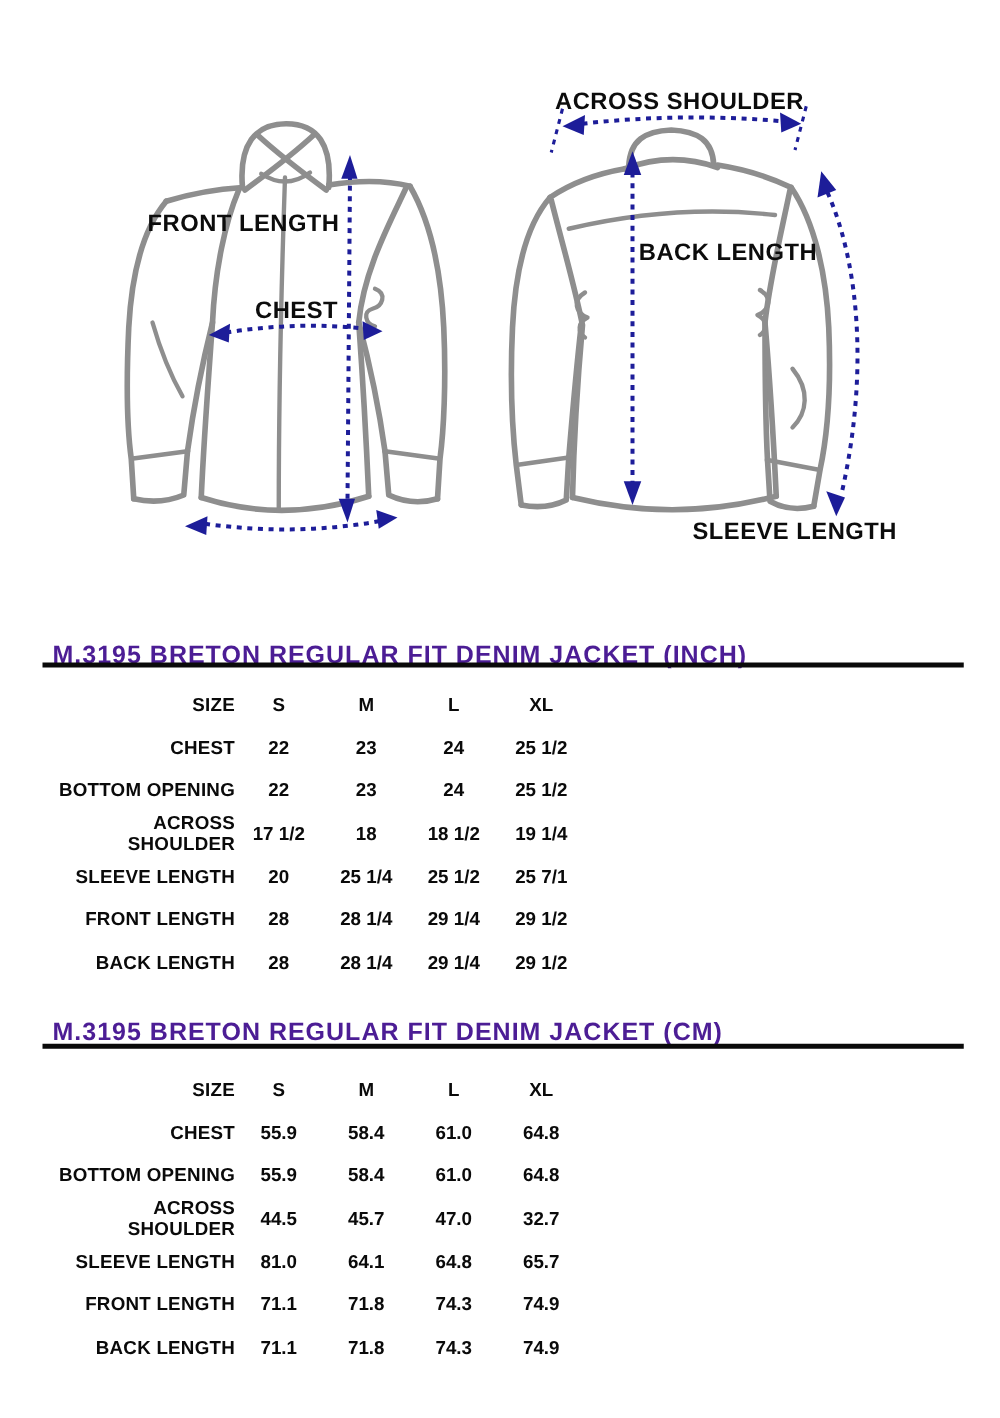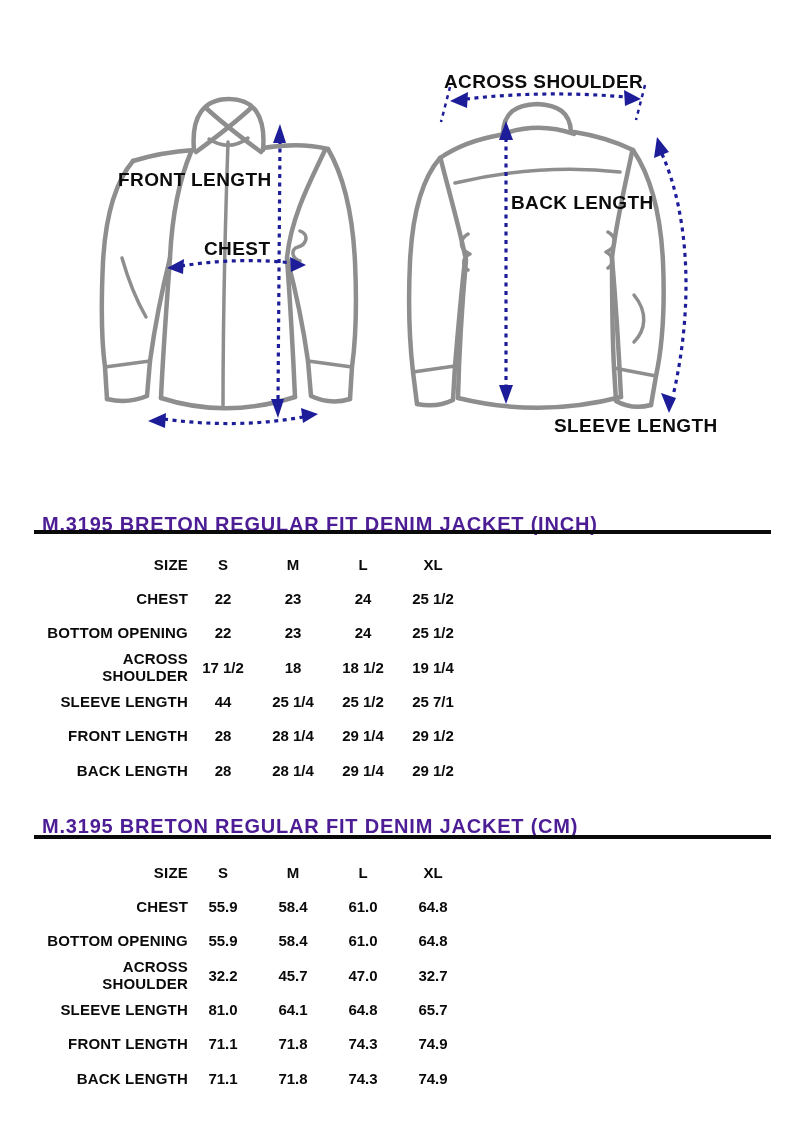--- a/index.html
+++ b/index.html
@@ -166,21 +166,21 @@
       </div>
       <div class="trow">
         <span class="lab">ACROSS SHOULDER</span>
         <span class="val">17 1/2</span>
         <span class="val">18</span>
         <span class="val">18 1/2</span>
         <span class="val">19 1/4</span>
       </div>
       <div class="trow">
         <span class="lab">SLEEVE LENGTH</span>
-        <span class="val">44</span>
+        <span class="val">20</span>
         <span class="val">25 1/4</span>
         <span class="val">25 1/2</span>
         <span class="val">25 7/1</span>
       </div>
       <div class="trow">
         <span class="lab">FRONT LENGTH</span>
         <span class="val">28</span>
         <span class="val">28 1/4</span>
         <span class="val">29 1/4</span>
         <span class="val">29 1/2</span>
@@ -215,21 +215,21 @@
       </div>
       <div class="trow">
         <span class="lab">BOTTOM OPENING</span>
         <span class="val">55.9</span>
         <span class="val">58.4</span>
         <span class="val">61.0</span>
         <span class="val">64.8</span>
       </div>
       <div class="trow">
         <span class="lab">ACROSS SHOULDER</span>
-        <span class="val">32.2</span>
+        <span class="val">44.5</span>
         <span class="val">45.7</span>
         <span class="val">47.0</span>
         <span class="val">32.7</span>
       </div>
       <div class="trow">
         <span class="lab">SLEEVE LENGTH</span>
         <span class="val">81.0</span>
         <span class="val">64.1</span>
         <span class="val">64.8</span>
         <span class="val">65.7</span>

